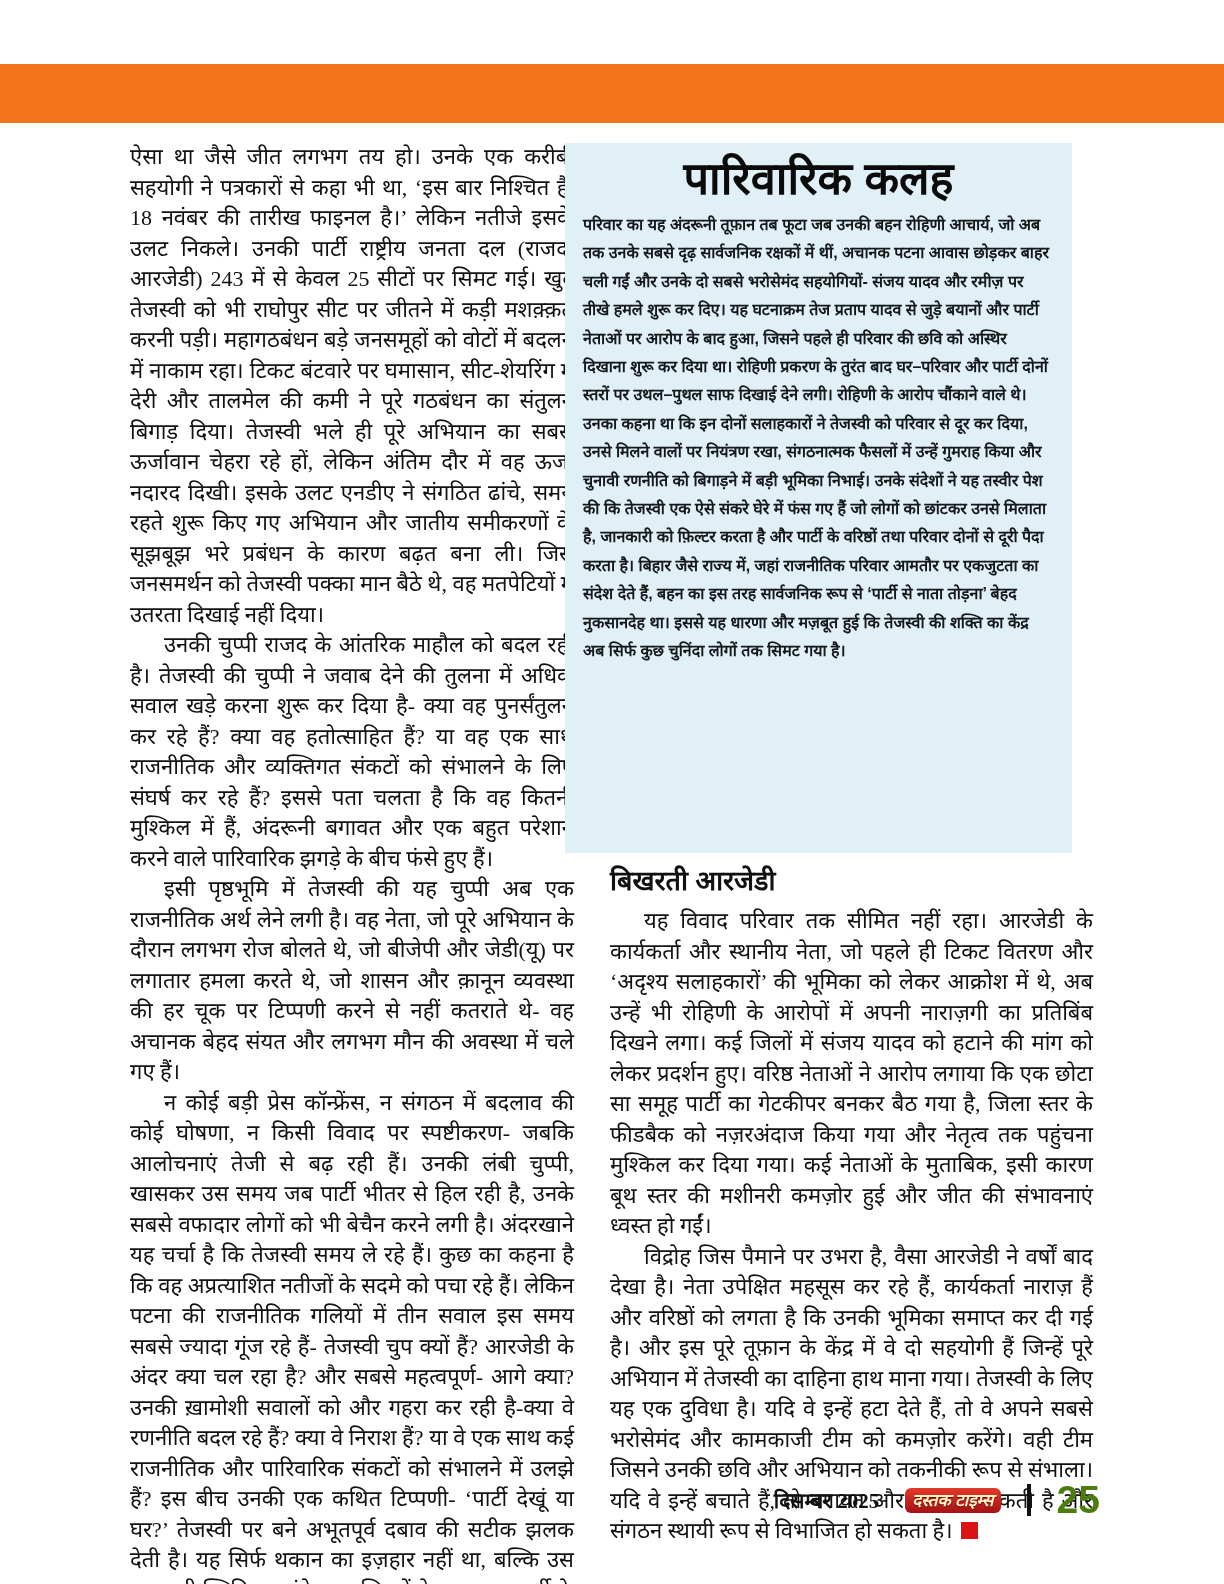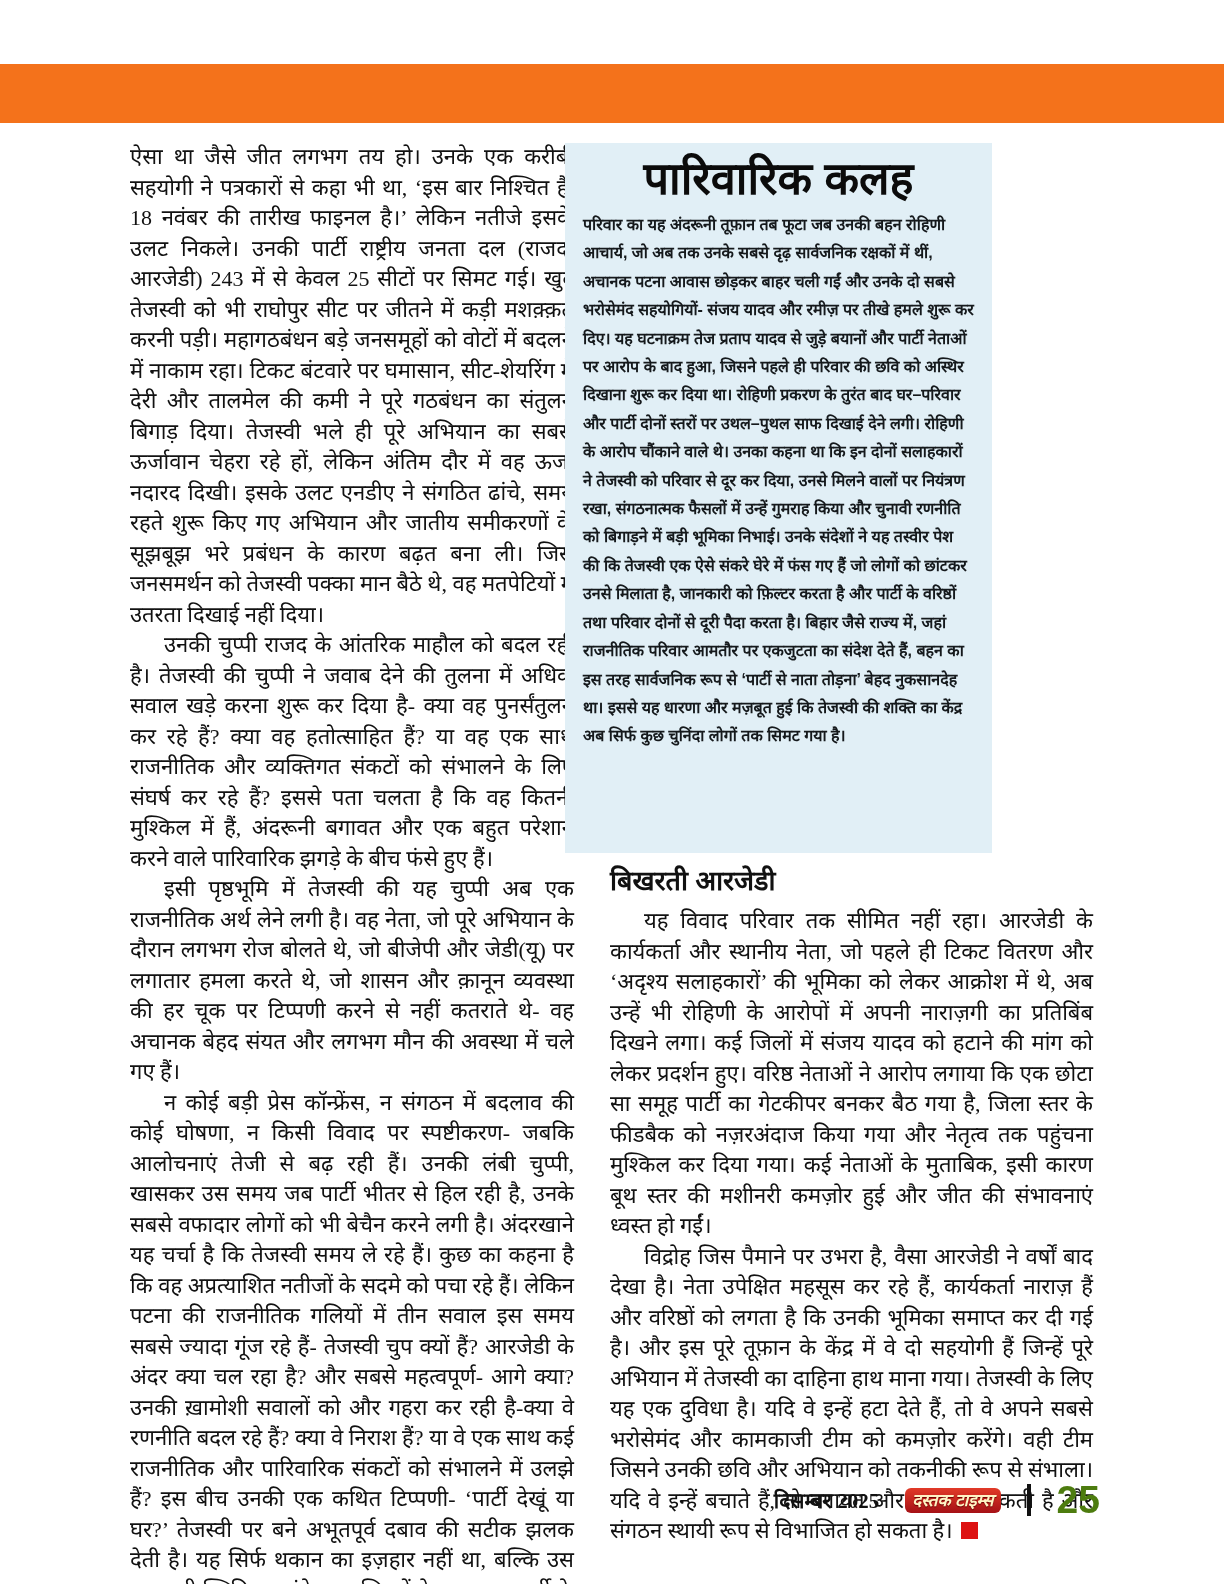--- a/index.html
+++ b/index.html
@@ -27,21 +27,21 @@
   .section-heading{
     font-family:"Liberation Sans", sans-serif;
     font-weight:bold;
     font-size:27px;line-height:30px;
     margin:16px 0 10px 0;
     text-align:left;
     text-indent:0;
   }
   
   .family-box{
-    position:absolute;left:565px;top:143px;width:427px;height:710px;
+    position:absolute;left:565px;top:143px;width:507px;height:710px;
     background:#e1eff6;
     box-sizing:border-box;
     padding:10px 18px 0 18px;
     overflow:hidden;
   }
   .family-box-title{
     font-family:"Liberation Sans", sans-serif;
     font-weight:bold;
     font-size:45px;line-height:52px;
     text-align:center;

